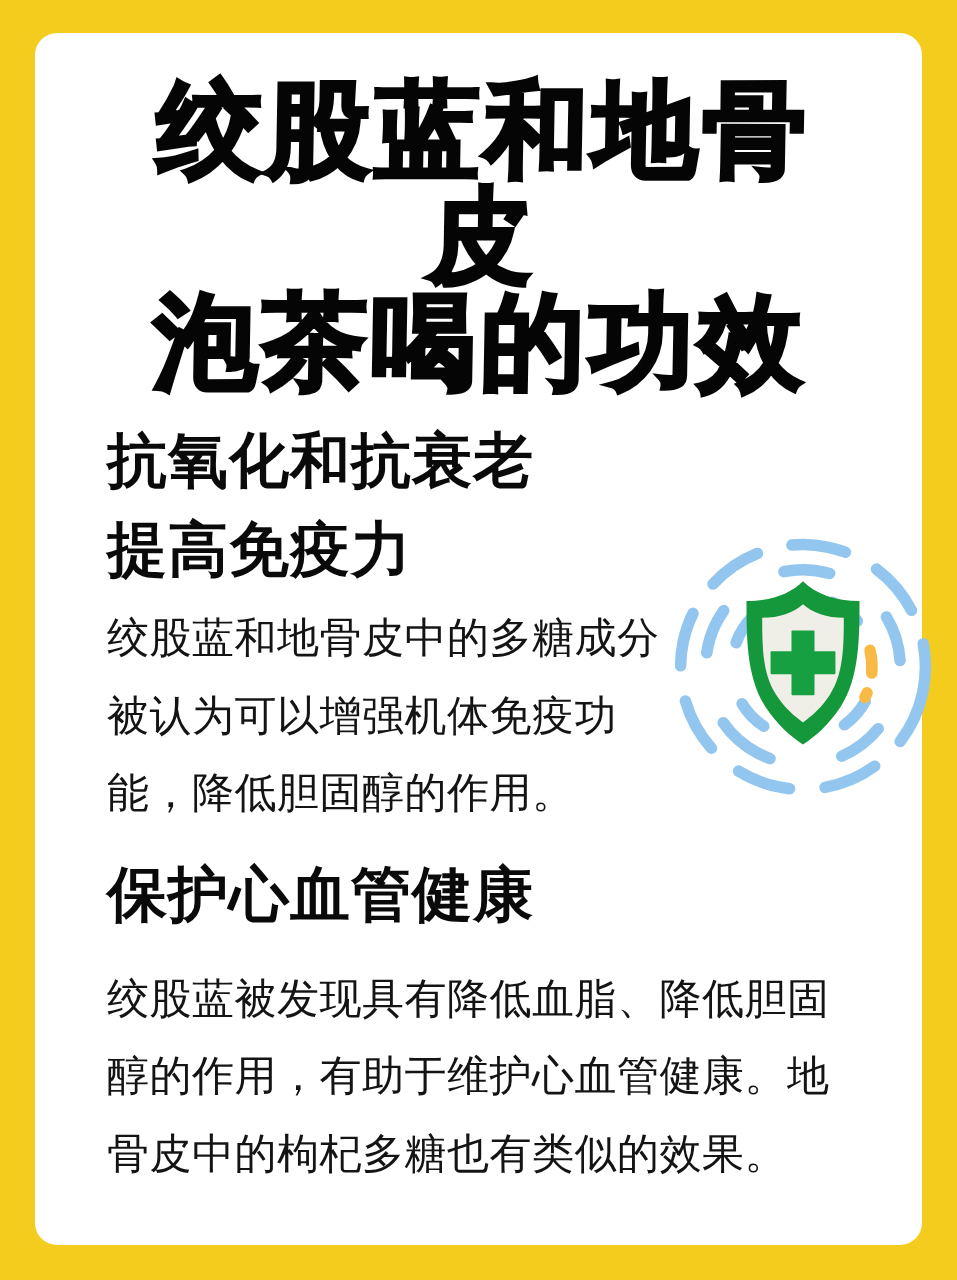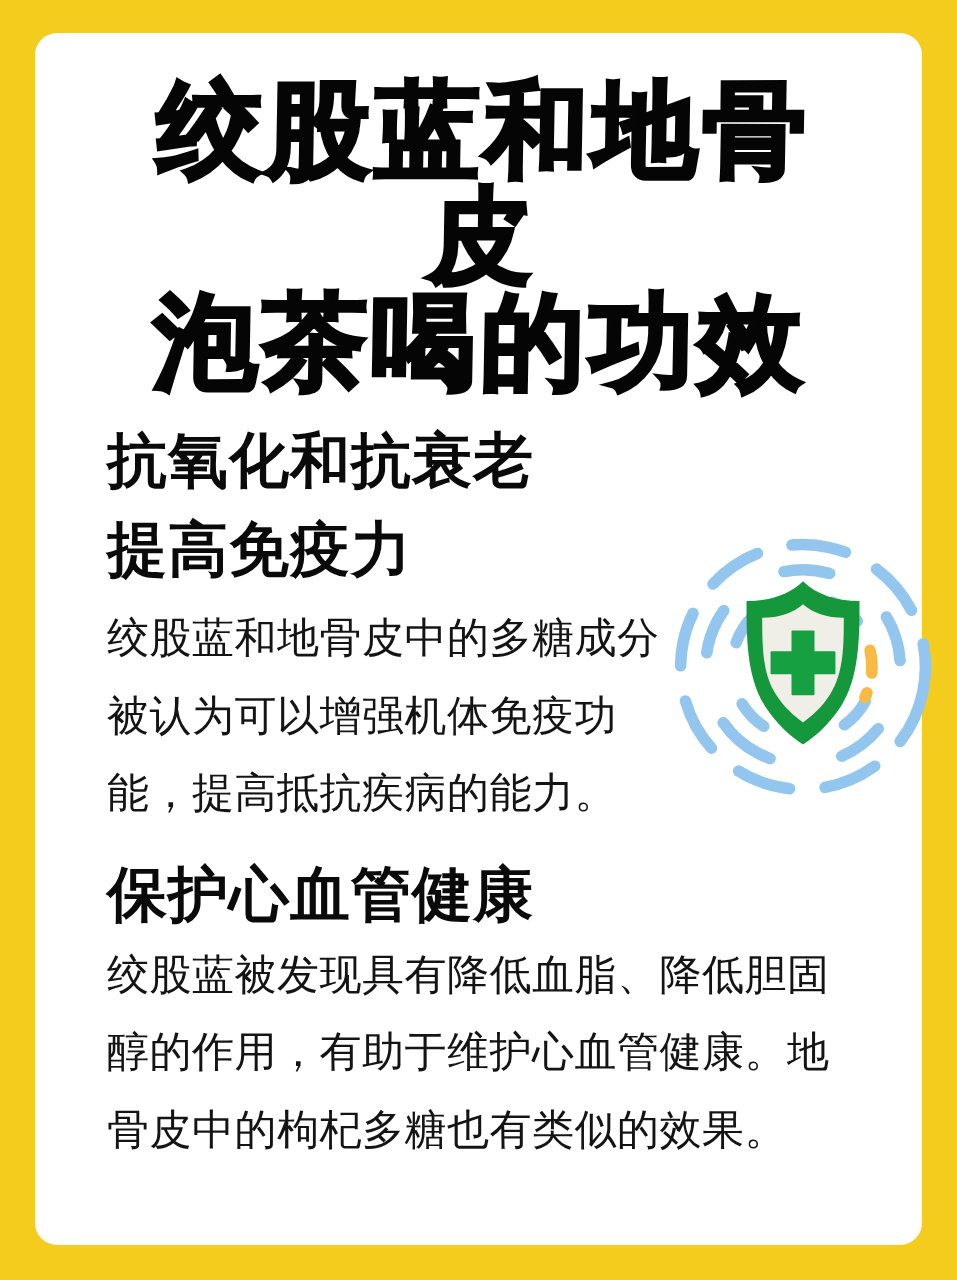--- a/index.html
+++ b/index.html
@@ -54,41 +54,41 @@
   .sec-immunity .sec-text{flex:0 0 560px;}
   .sec-immunity p{max-width:560px;}
   .icon-wrap{
     flex:1;
     display:flex;
     justify-content:flex-end;
     margin-top:-18px;
   }
   .icon-wrap svg{width:272px;height:280px;}
   .sec-cardio{margin-top:14px;}
-  .sec-cardio h2{margin-bottom:0;}
+  .sec-cardio h2{margin-bottom:24px;}
   .sec-cardio p{max-width:760px;}
 </style>
 </head>
 <body>
 
 <div class="card">
 
   <h1 class="title">
     <span class="t-line">绞股蓝和地骨皮</span>
     <span class="t-line">泡茶喝的功效</span>
   </h1>
 
   <section class="sec sec-antioxidant">
     <h2>抗氧化和抗衰老</h2>
   </section>
 
   <section class="sec sec-immunity">
     <div class="sec-text">
       <h2>提高免疫力</h2>
-      <p>绞股蓝和地骨皮中的多糖成分被认为可以增强机体免疫功能，提高抵抗疾病的能力。</p>
+      <p>绞股蓝和地骨皮中的多糖成分被认为可以增强机体免疫功能，降低胆固醇的作用。</p>
     </div>
     <div class="icon-wrap">
       <svg viewBox="0 0 260 260" xmlns="http://www.w3.org/2000/svg">
 
         <g fill="none" stroke="#92C6EE" stroke-width="11" stroke-linecap="round">
           <circle cx="130" cy="130" r="117" stroke-dasharray="52 34" transform="rotate(12 130 130)"></circle>
           <circle cx="130" cy="130" r="93" stroke-dasharray="44 70" transform="rotate(118 130 130)"></circle>
           <circle cx="130" cy="130" r="68" stroke-dasharray="30 82" transform="rotate(200 130 130)"></circle>
         </g>
 

